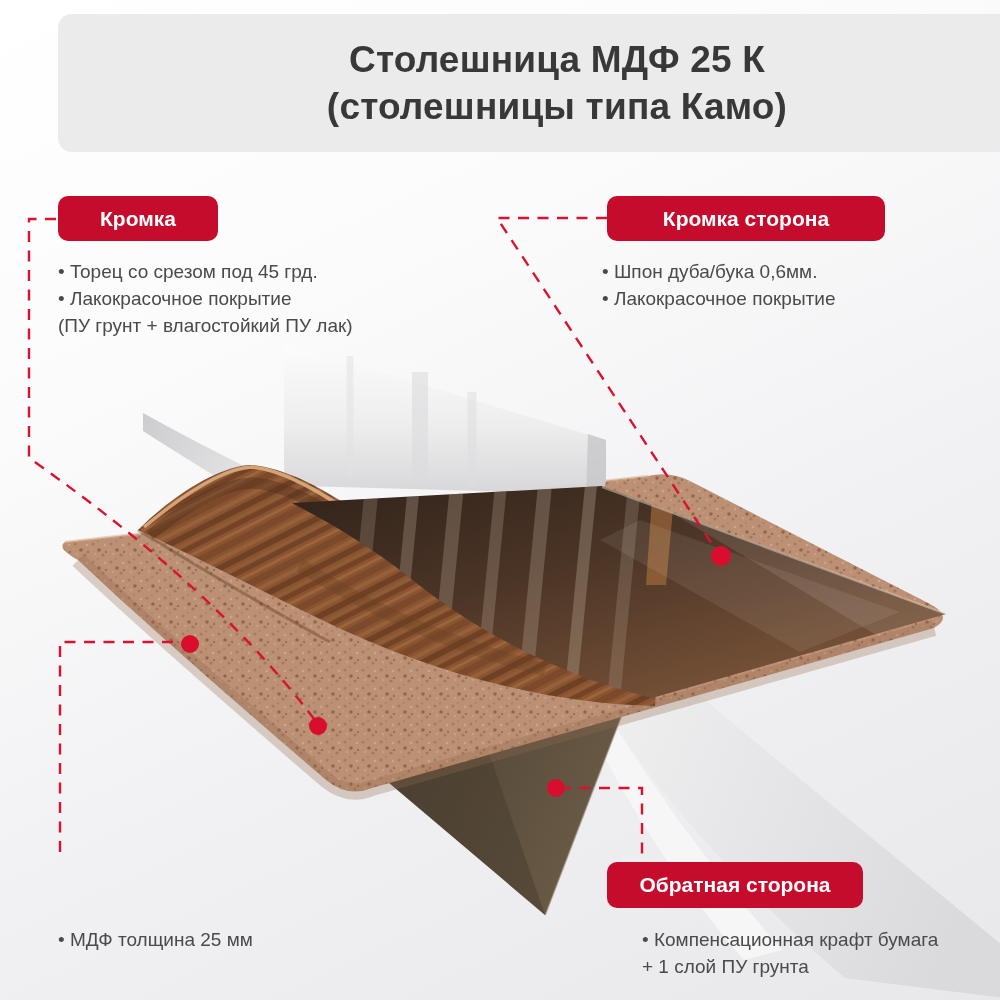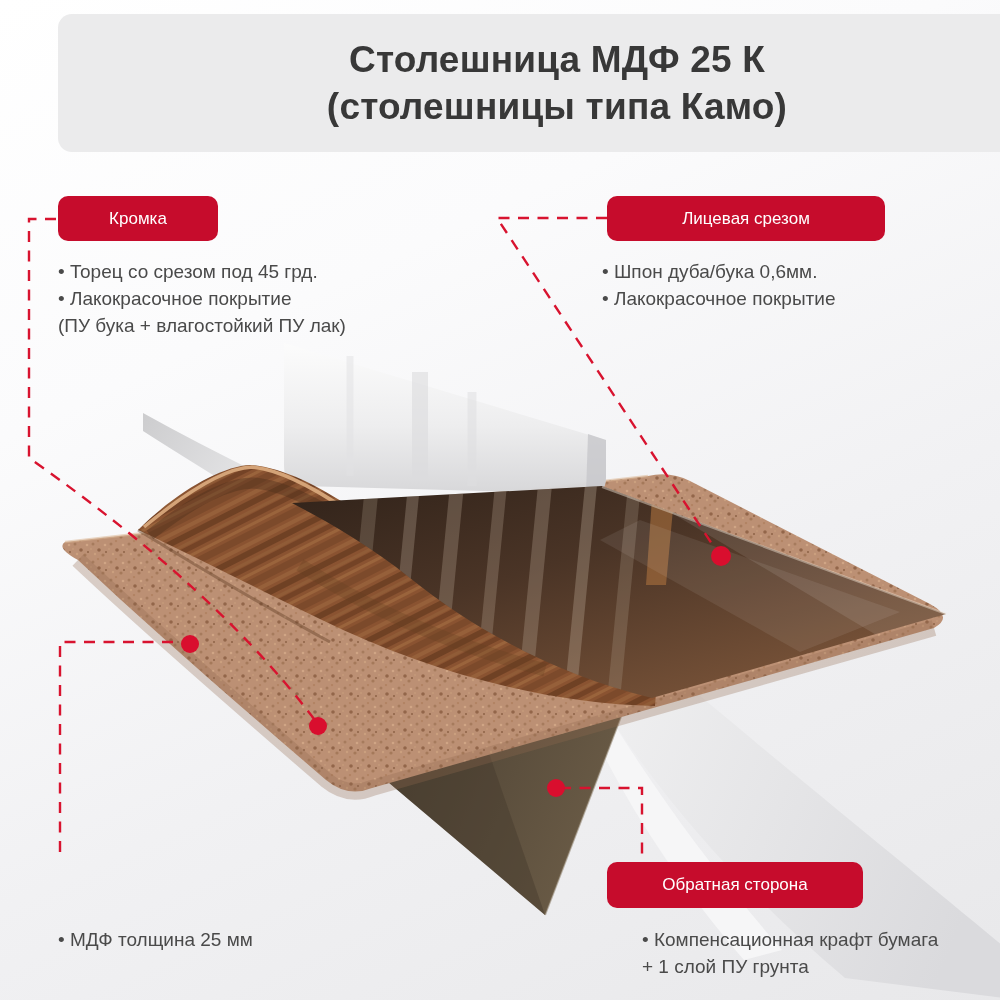--- a/index.html
+++ b/index.html
@@ -23,21 +23,21 @@
     display:flex;flex-direction:column;align-items:center;justify-content:center;
     gap:2px;
   }
   .banner .t1,.banner .t2{
     color:var(--title-text);font-weight:700;font-size:37px;line-height:45px;
     letter-spacing:.2px;white-space:nowrap;
   }
   .badge{
     position:absolute;background:var(--badge-red);color:#ffffff;
     border-radius:10px;display:flex;align-items:center;justify-content:center;
-    font-weight:400;font-size:17px;white-space:nowrap;
+    font-weight:700;font-size:21px;white-space:nowrap;
   }
   .badge.edge{left:58px;top:196px;width:160px;height:45px;}
   .badge.face{left:607px;top:196px;width:278px;height:45px;}
   .badge.base{left:58px;top:862px;width:156px;height:46px;}
   .badge.back{left:607px;top:862px;width:256px;height:46px;}
   .notes{
     position:absolute;color:var(--note-text);font-size:19px;line-height:27px;
     white-space:nowrap;
   }
   .notes.edge{left:58px;top:258px;}
@@ -164,27 +164,27 @@
       <circle cx="556" cy="788" r="9"></circle>
     </g>
   </svg>
 
   <div class="banner">
     <div class="t1">Столешница МДФ 25 К</div>
     <div class="t2">(столешницы типа Камо)</div>
   </div>
 
   <div class="badge edge">Кромка</div>
-  <div class="badge face">Лицевая срезом</div>
+  <div class="badge face">Кромка сторона</div>
   <div class="badge back">Обратная сторона</div>
 
   <div class="notes edge">
     <div>• Торец со срезом под 45 грд.</div>
     <div>• Лакокрасочное покрытие</div>
-    <div>(ПУ бука + влагостойкий ПУ лак)</div>
+    <div>(ПУ грунт + влагостойкий ПУ лак)</div>
   </div>
   <div class="notes face">
     <div>• Шпон дуба/бука 0,6мм.</div>
     <div>• Лакокрасочное покрытие</div>
   </div>
   <div class="notes base">
     <div>• МДФ толщина 25 мм</div>
   </div>
   <div class="notes back">
     <div>• Компенсационная крафт бумага</div>

